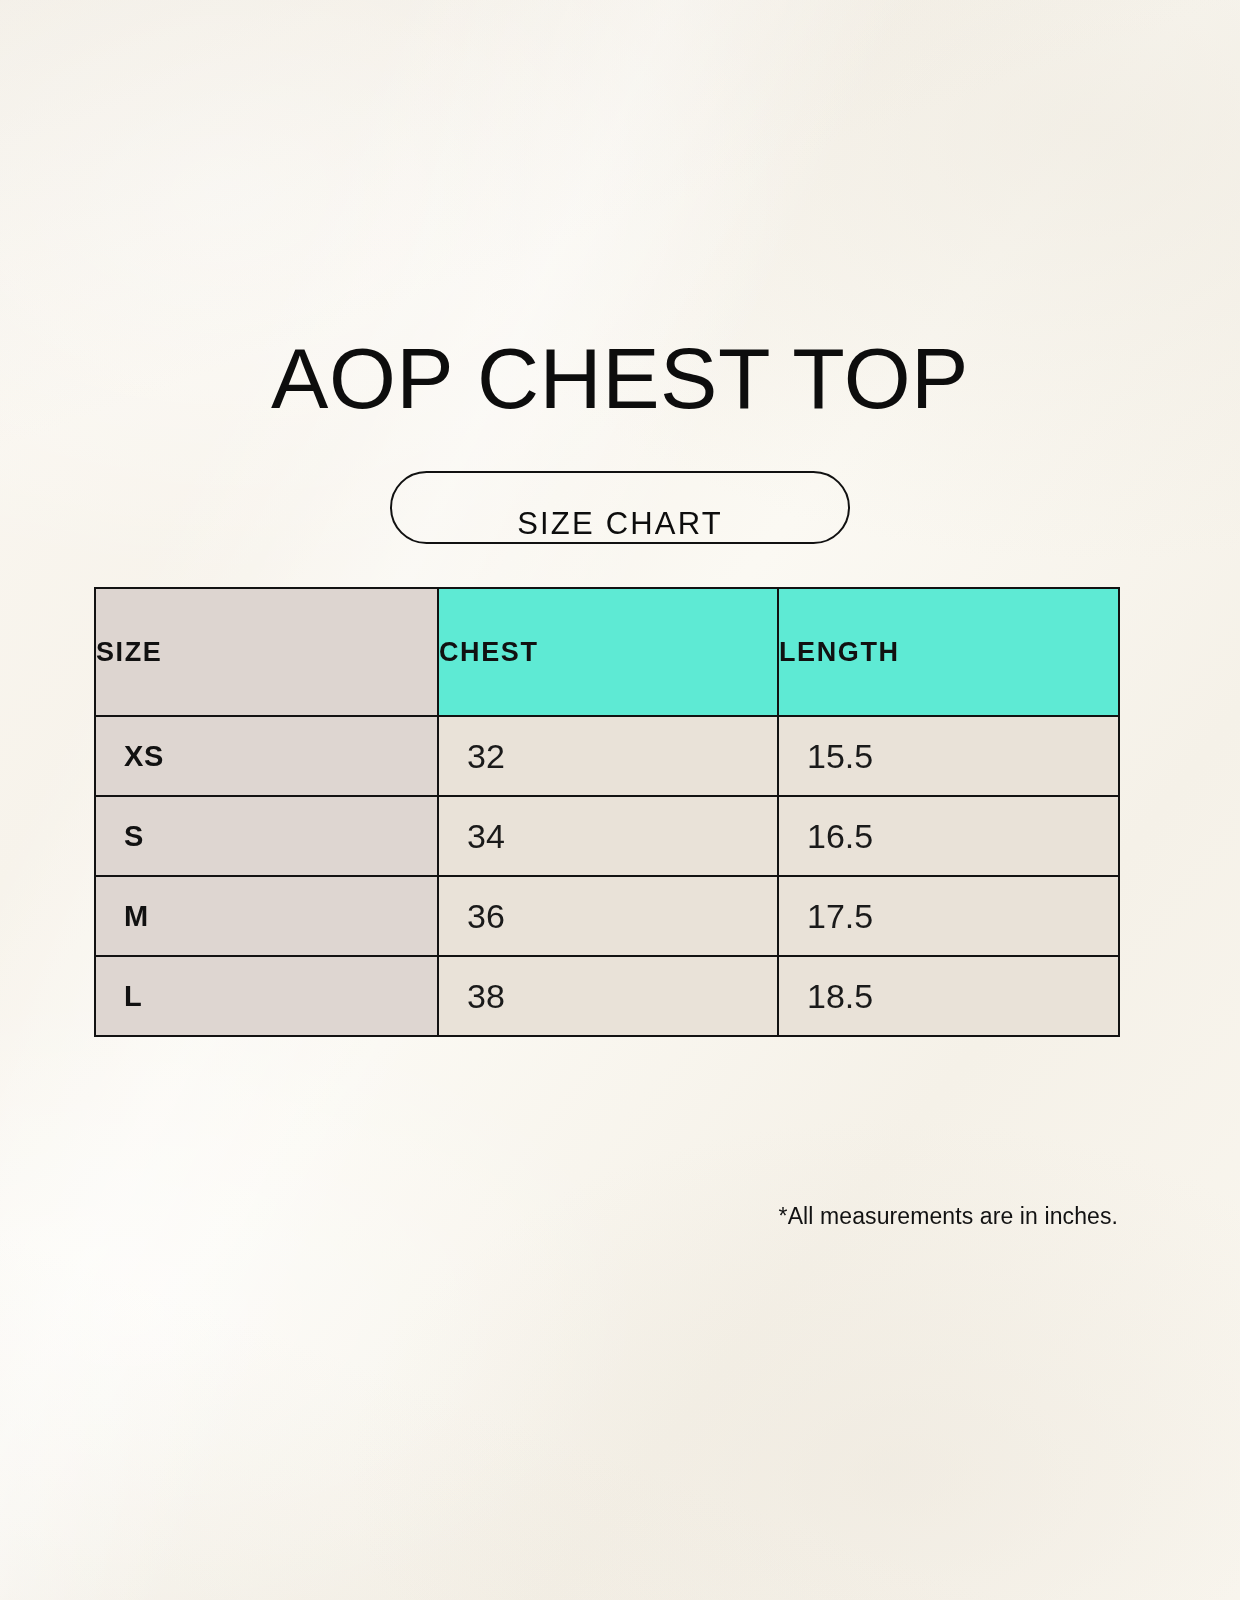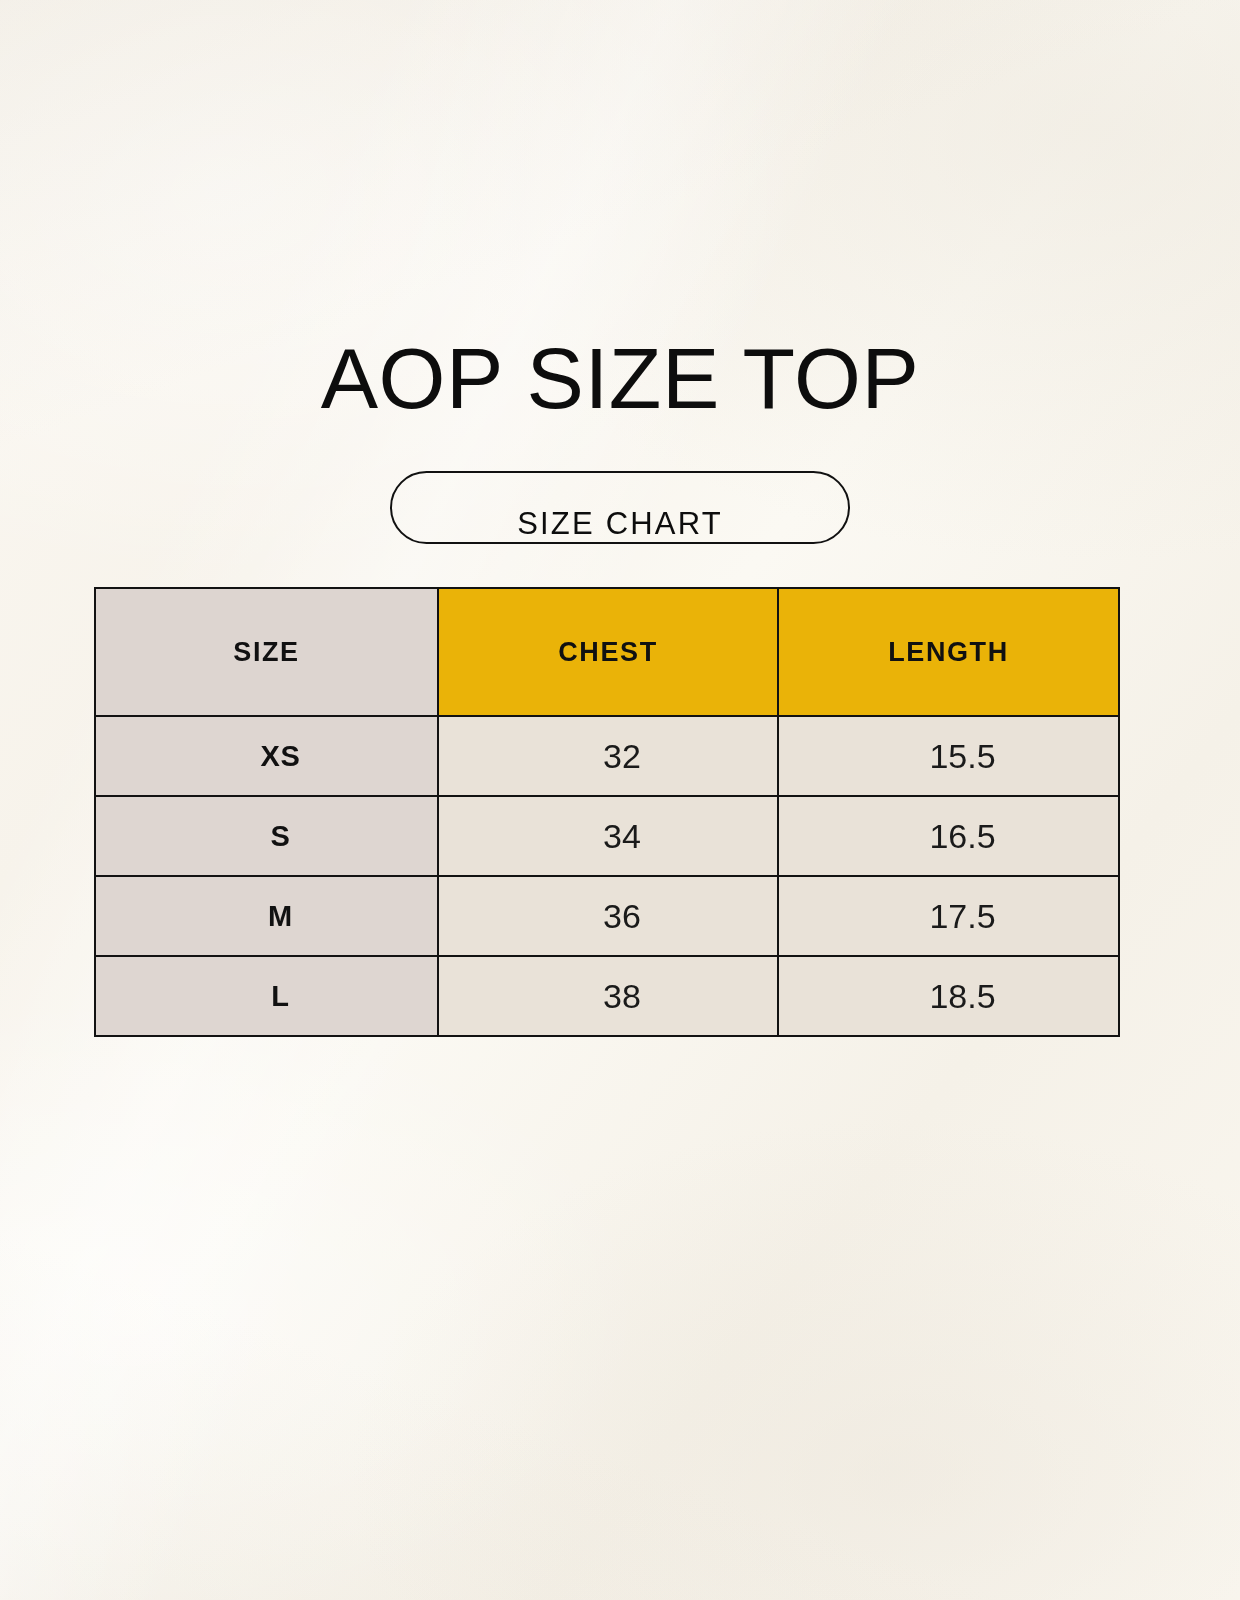--- a/index.html
+++ b/index.html
@@ -93,33 +93,33 @@
     table-layout: fixed;
   }
 
   table.size-table col.c-size   { width: 343px; }
   table.size-table col.c-chest  { width: 340px; }
   table.size-table col.c-length { width: 341px; }
 
   table.size-table th,
   table.size-table td {
     border: 2.5px solid #121212;
-    text-align: center;
+    text-align: left;
     vertical-align: middle;
   }
 
   thead th {
     height: 128px;
     font-size: 27px;
     font-weight: 700;
     letter-spacing: 1.6px;
     color: #111111;
   }
   th.head-size  { background: #ddd5d0; }
-  th.head-meas  { background: #eab308; }
+  th.head-meas  { background: #5eead4; }
 
   tbody td {
     height: 80px;
     padding-left: 28px;
   }
   td.cell-size {
     background: #ded6d1;
     font-size: 29px;
     font-weight: 700;
     letter-spacing: 0.6px;
@@ -146,21 +146,21 @@
   }
 </style>
 </head>
 <body>
 
 <div class="page">
 
   <div class="bg-texture"></div>
   <div class="bg-sheen"></div>
 
-  <h1 class="title">AOP SIZE TOP</h1>
+  <h1 class="title">AOP CHEST TOP</h1>
 
   <div class="pill">
     <span class="pill-label">SIZE CHART</span>
   </div>
 
   <div class="table-wrap">
     <table class="size-table">
       <colgroup>
         <col class="c-size">
         <col class="c-chest">
@@ -191,14 +191,15 @@
         </tr>
         <tr>
           <td class="cell-size">L</td>
           <td class="cell-val">38</td>
           <td class="cell-val">18.5</td>
         </tr>
       </tbody>
     </table>
   </div>
 
+  <div class="footnote">*All measurements are in inches.</div>
 
 </div>
 
 </body></html>

